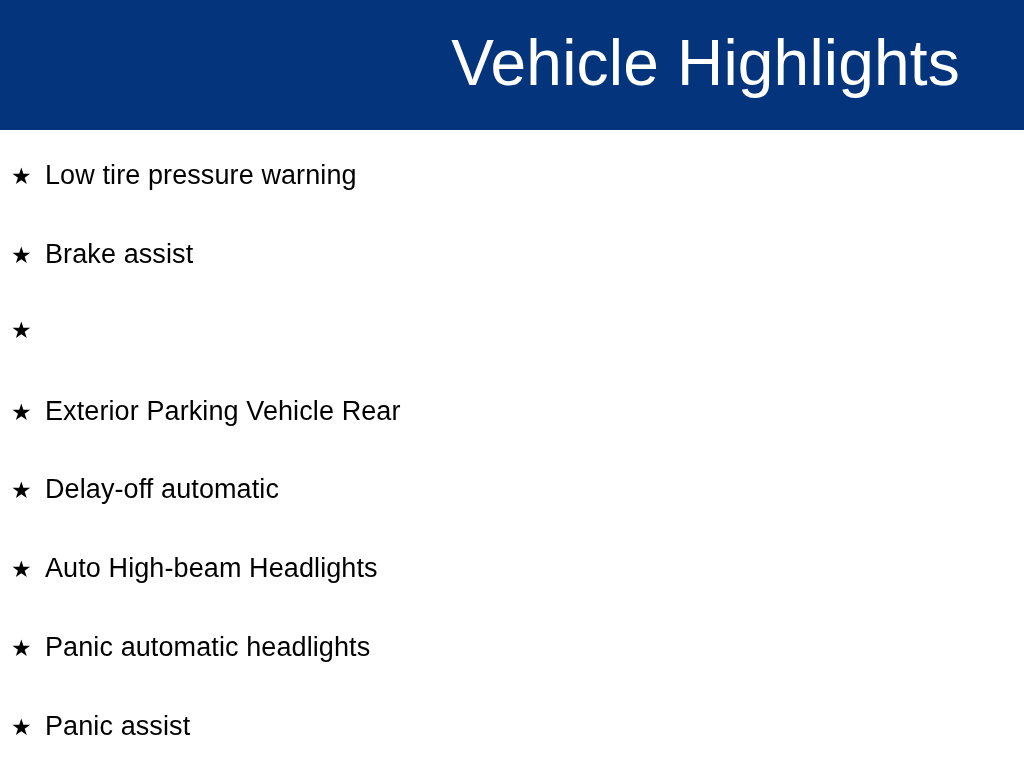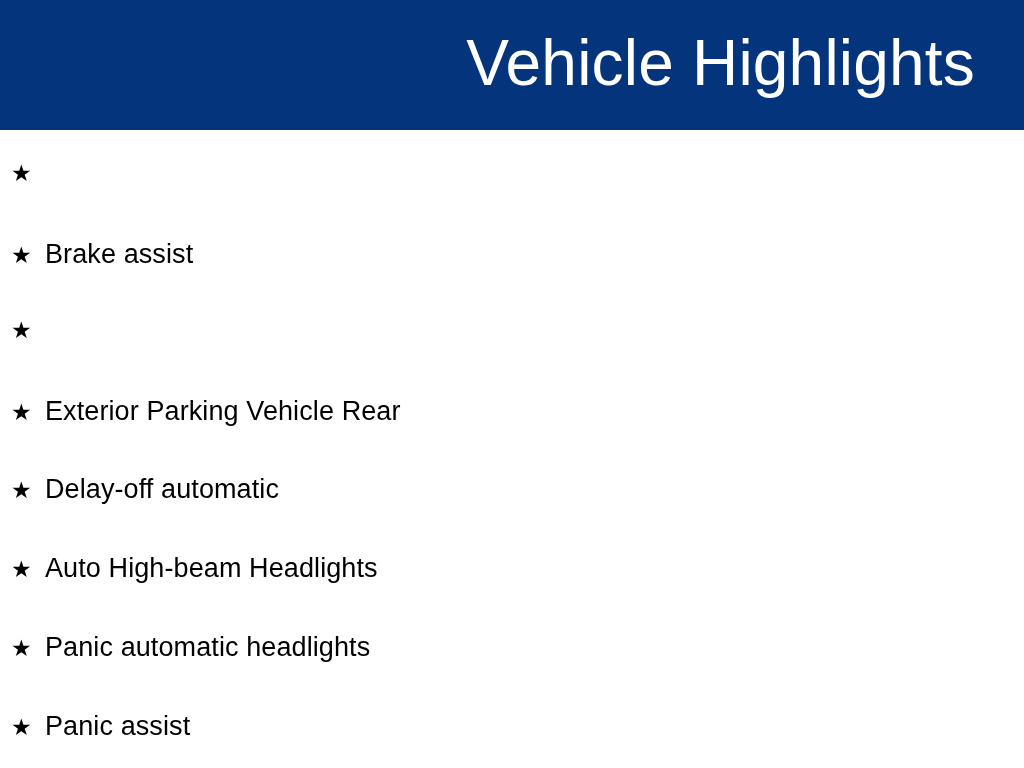--- a/index.html
+++ b/index.html
@@ -28,21 +28,21 @@
     position: absolute;
     left: 0;
     top: 0;
     width: 1024px;
     height: 130px;
     background: #04357c;
     display: flex;
     align-items: center;
     justify-content: flex-end;
     box-sizing: border-box;
-    padding-right: 49px;
+    padding-right: 64px;
   }
 
   .header-title {
     color: #ffffff;
     font-family: "Liberation Sans", sans-serif;
     font-size: 64px;
     font-weight: 400;
     line-height: 1;
     letter-spacing: 0.2px;
     white-space: nowrap;
@@ -100,20 +100,21 @@
 <div class="slide">
 
   <div class="header-banner">
     <div class="header-title">Vehicle Highlights</div>
   </div>
 
   <ul class="highlights-list">
 
     <li class="highlight-item" style="top: 32px;">
       <span class="bullet-star">★</span>
+      <span class="highlight-label">Low tire pressure warning</span>
     </li>
 
     <li class="highlight-item" style="top: 111px;">
       <span class="bullet-star">★</span>
       <span class="highlight-label">Brake assist</span>
     </li>
 
     <li class="highlight-item" style="top: 189px;">
       <span class="bullet-star">★</span>
     </li>

